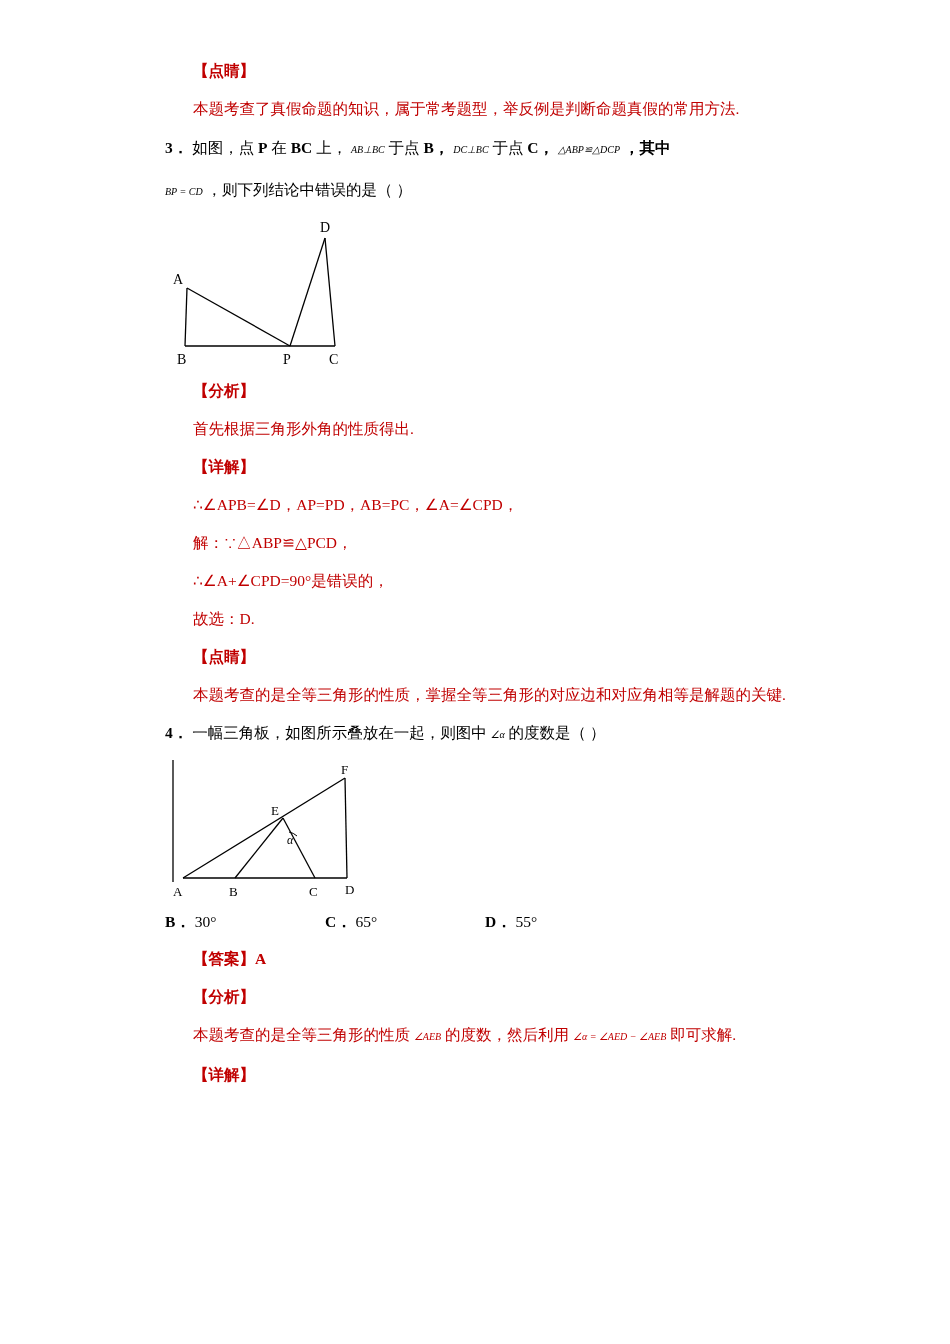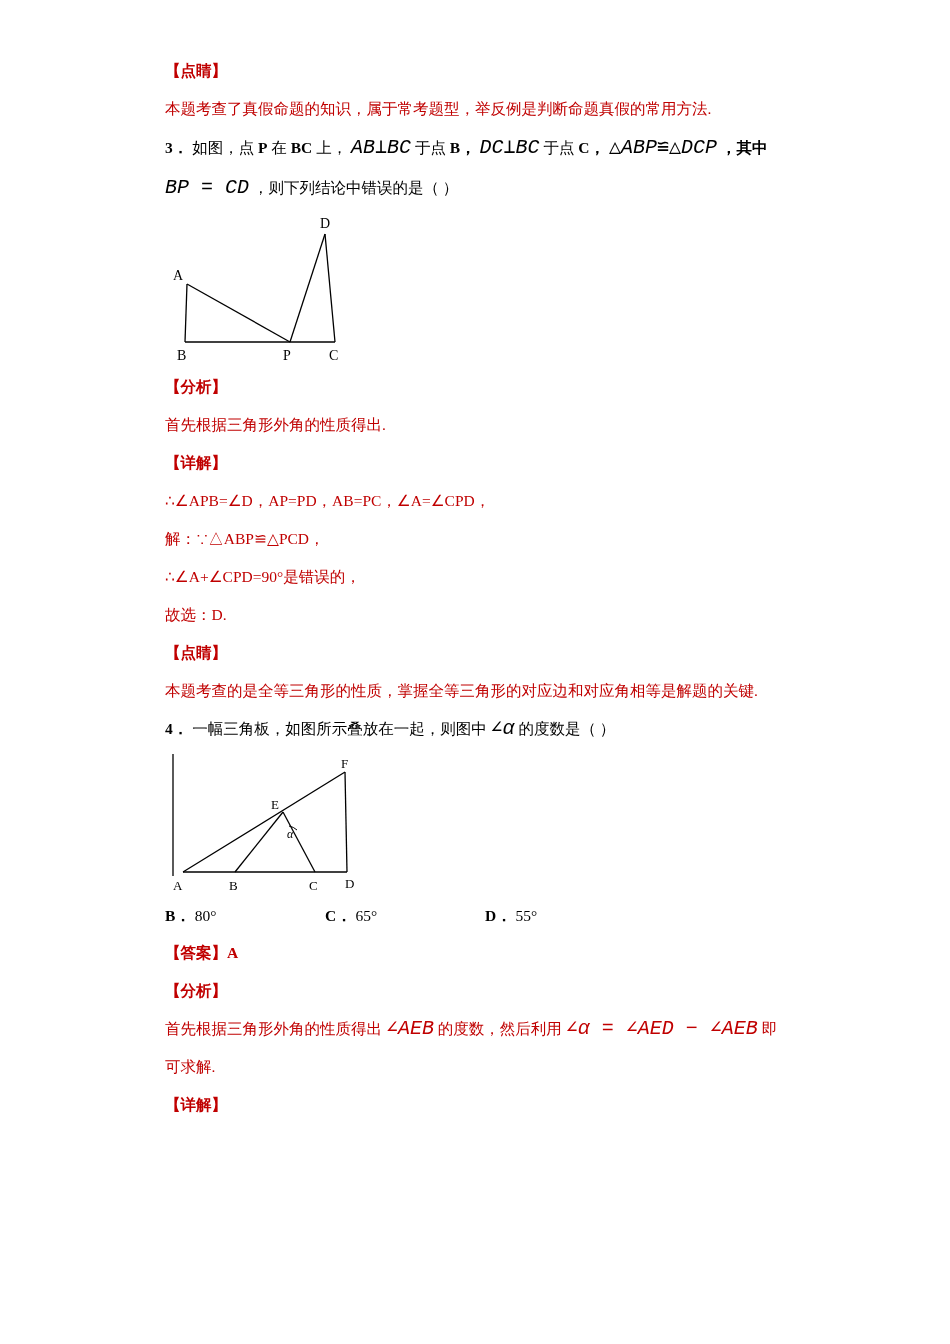--- a/index.html
+++ b/index.html
@@ -26,33 +26,34 @@
     position: absolute;
     left: 165px;
     top: 52px;
     width: 625px;
   }
   .line {
     font-size: 15.5px;
     line-height: 38px;
     color: #c00000;
     white-space: normal;
+    margin-left: 28px;
   }
   .bold {
     font-weight: bold;
   }
   .tag {
     font-weight: bold;
     color: #c00000;
     font-size: 15.5px;
   }
   .mathit {
-    font-family: Liberation Mono, monospace;
+    font-family: Liberation Serif, serif;
     font-style: italic;
-    font-size: 20px;
+    font-size: 10px;
   }
   .qline {
     font-size: 15.5px;
     line-height: 38px;
     color: #000;
   }
   .figure-wrap {
     position: relative;
     margin: 6px 0 4px 0;
   }
@@ -160,40 +161,40 @@
         <text x="8" y="136" font-family="Liberation Serif, serif" font-size="13" fill="#000">A</text>
         <text x="64" y="136" font-family="Liberation Serif, serif" font-size="13" fill="#000">B</text>
         <text x="144" y="136" font-family="Liberation Serif, serif" font-size="13" fill="#000">C</text>
         <text x="180" y="134" font-family="Liberation Serif, serif" font-size="13" fill="#000">D</text>
       </svg>
     </div>
 
     <div class="opts-row">
       <div class="opt-b">
         <span class="bold">B．</span>
-        <span>80°</span>
+        <span>30°</span>
       </div>
       <div class="opt-c">
         <span class="bold">C．</span>
         <span>65°</span>
       </div>
       <div class="opt-d">
         <span class="bold">D．</span>
         <span>55°</span>
       </div>
     </div>
 
     <div class="line">
       <span class="tag">【答案】</span><span class="tag">A</span>
     </div>
     <div class="line">
       <span class="tag">【分析】</span>
     </div>
     <div class="line">
-      <span>首先根据三角形外角的性质得出</span>
+      <span>本题考查的是全等三角形的性质</span>
       <span class="mathit">∠AEB</span>
       <span>的度数，然后利用</span>
       <span class="mathit">∠α = ∠AED − ∠AEB</span>
       <span>即可求解.</span>
     </div>
     <div class="line">
       <span class="tag">【详解】</span>
     </div>
 
   </div>

